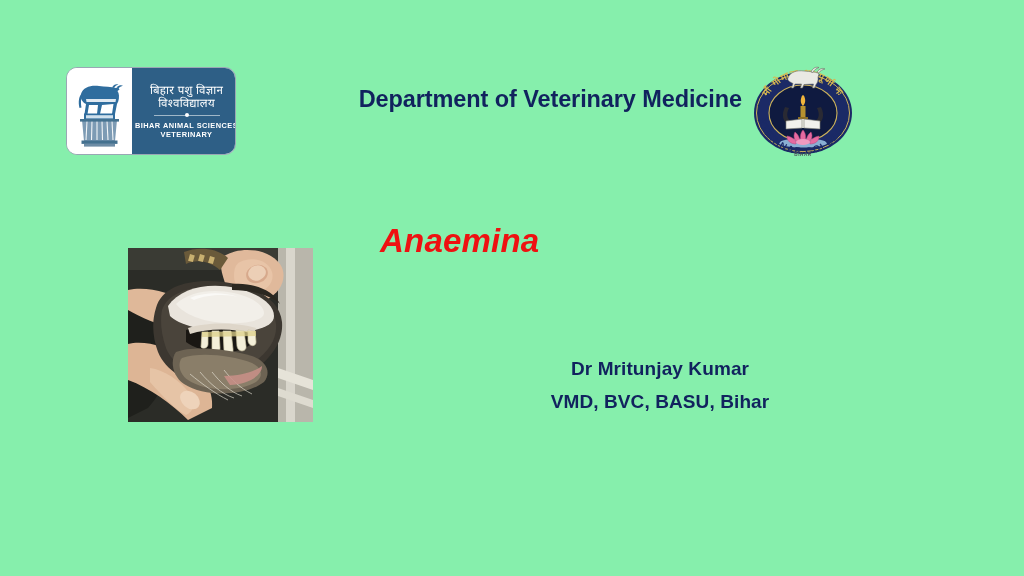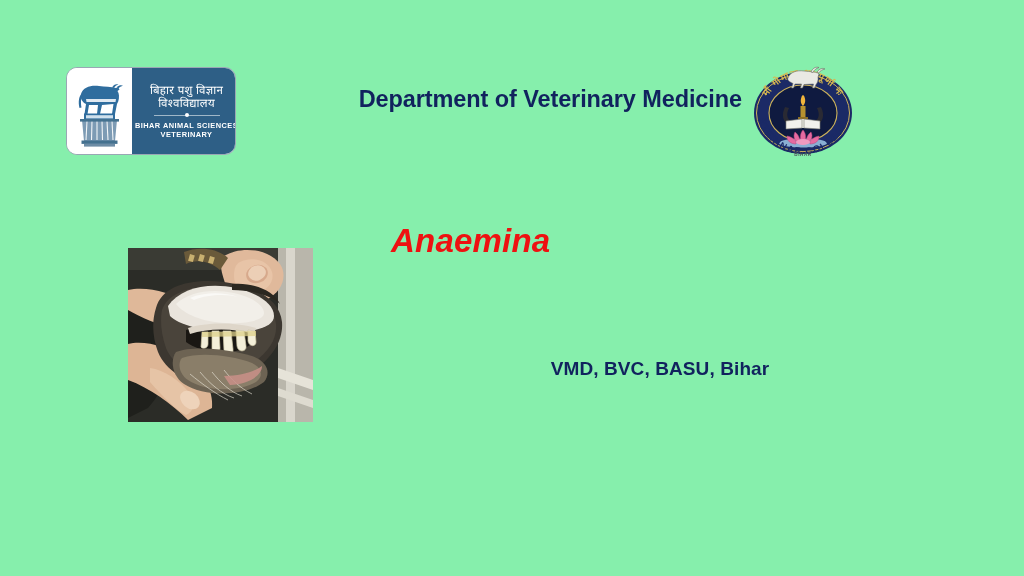--- a/index.html
+++ b/index.html
@@ -122,21 +122,21 @@
     position: absolute;
     left: 744px;
     top: 57px;
     width: 118px;
     height: 105px;
   }
 
   
   #topic-title {
     position: absolute;
-    left: 391px;
+    left: 380px;
     top: 222px;
     color: #ee1111;
     font-size: 33px;
     font-weight: bold;
     font-style: italic;
     letter-spacing: .2px;
     white-space: nowrap;
   }
 
   
@@ -355,16 +355,17 @@
         <path d="M96 122 C104 132, 112 140, 124 146"></path>
       </g>
 
       <path d="M96 128 C112 128, 126 124, 134 118 C134 128, 120 136, 102 137 Z" fill="#c98f88" opacity=".85"></path>
 
       <path d="M104 36 C124 34, 146 42, 152 56 C144 48, 124 42, 104 42 Z" fill="#2b2720"></path>
     </svg>
   </div>
 
   <div id="author-block">
+    <div>Dr Mritunjay Kumar</div>
     <div>VMD, BVC, BASU, Bihar</div>
   </div>
 
 </div>
 
 </body></html>

